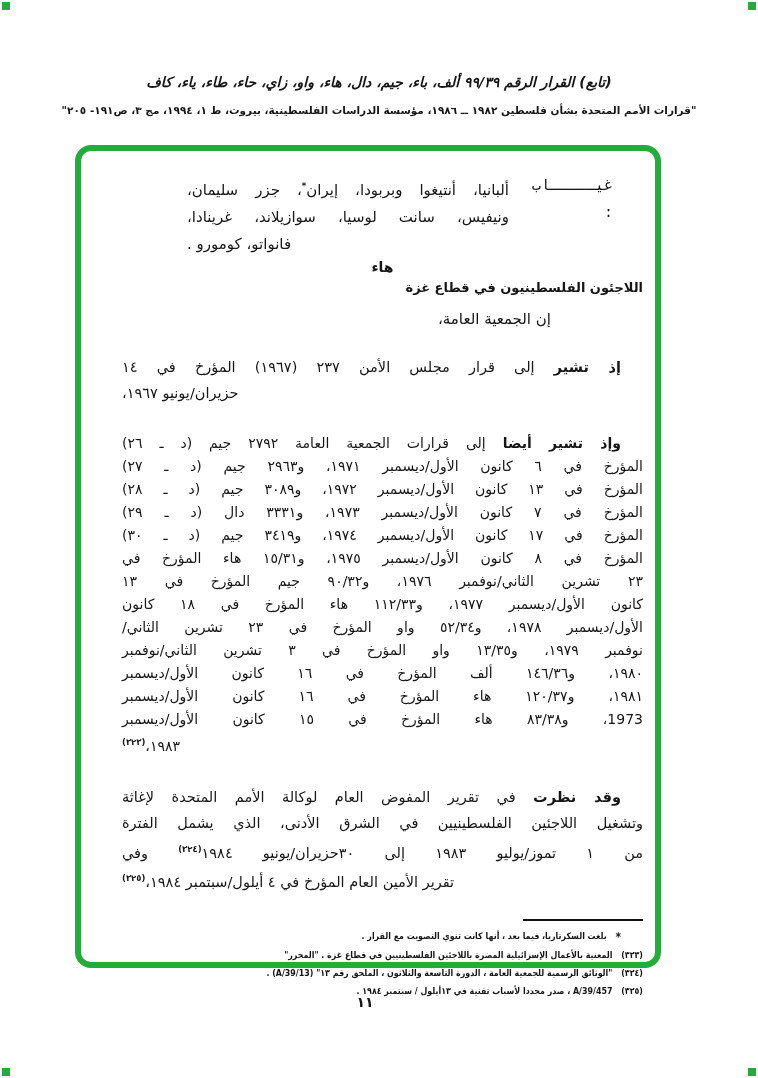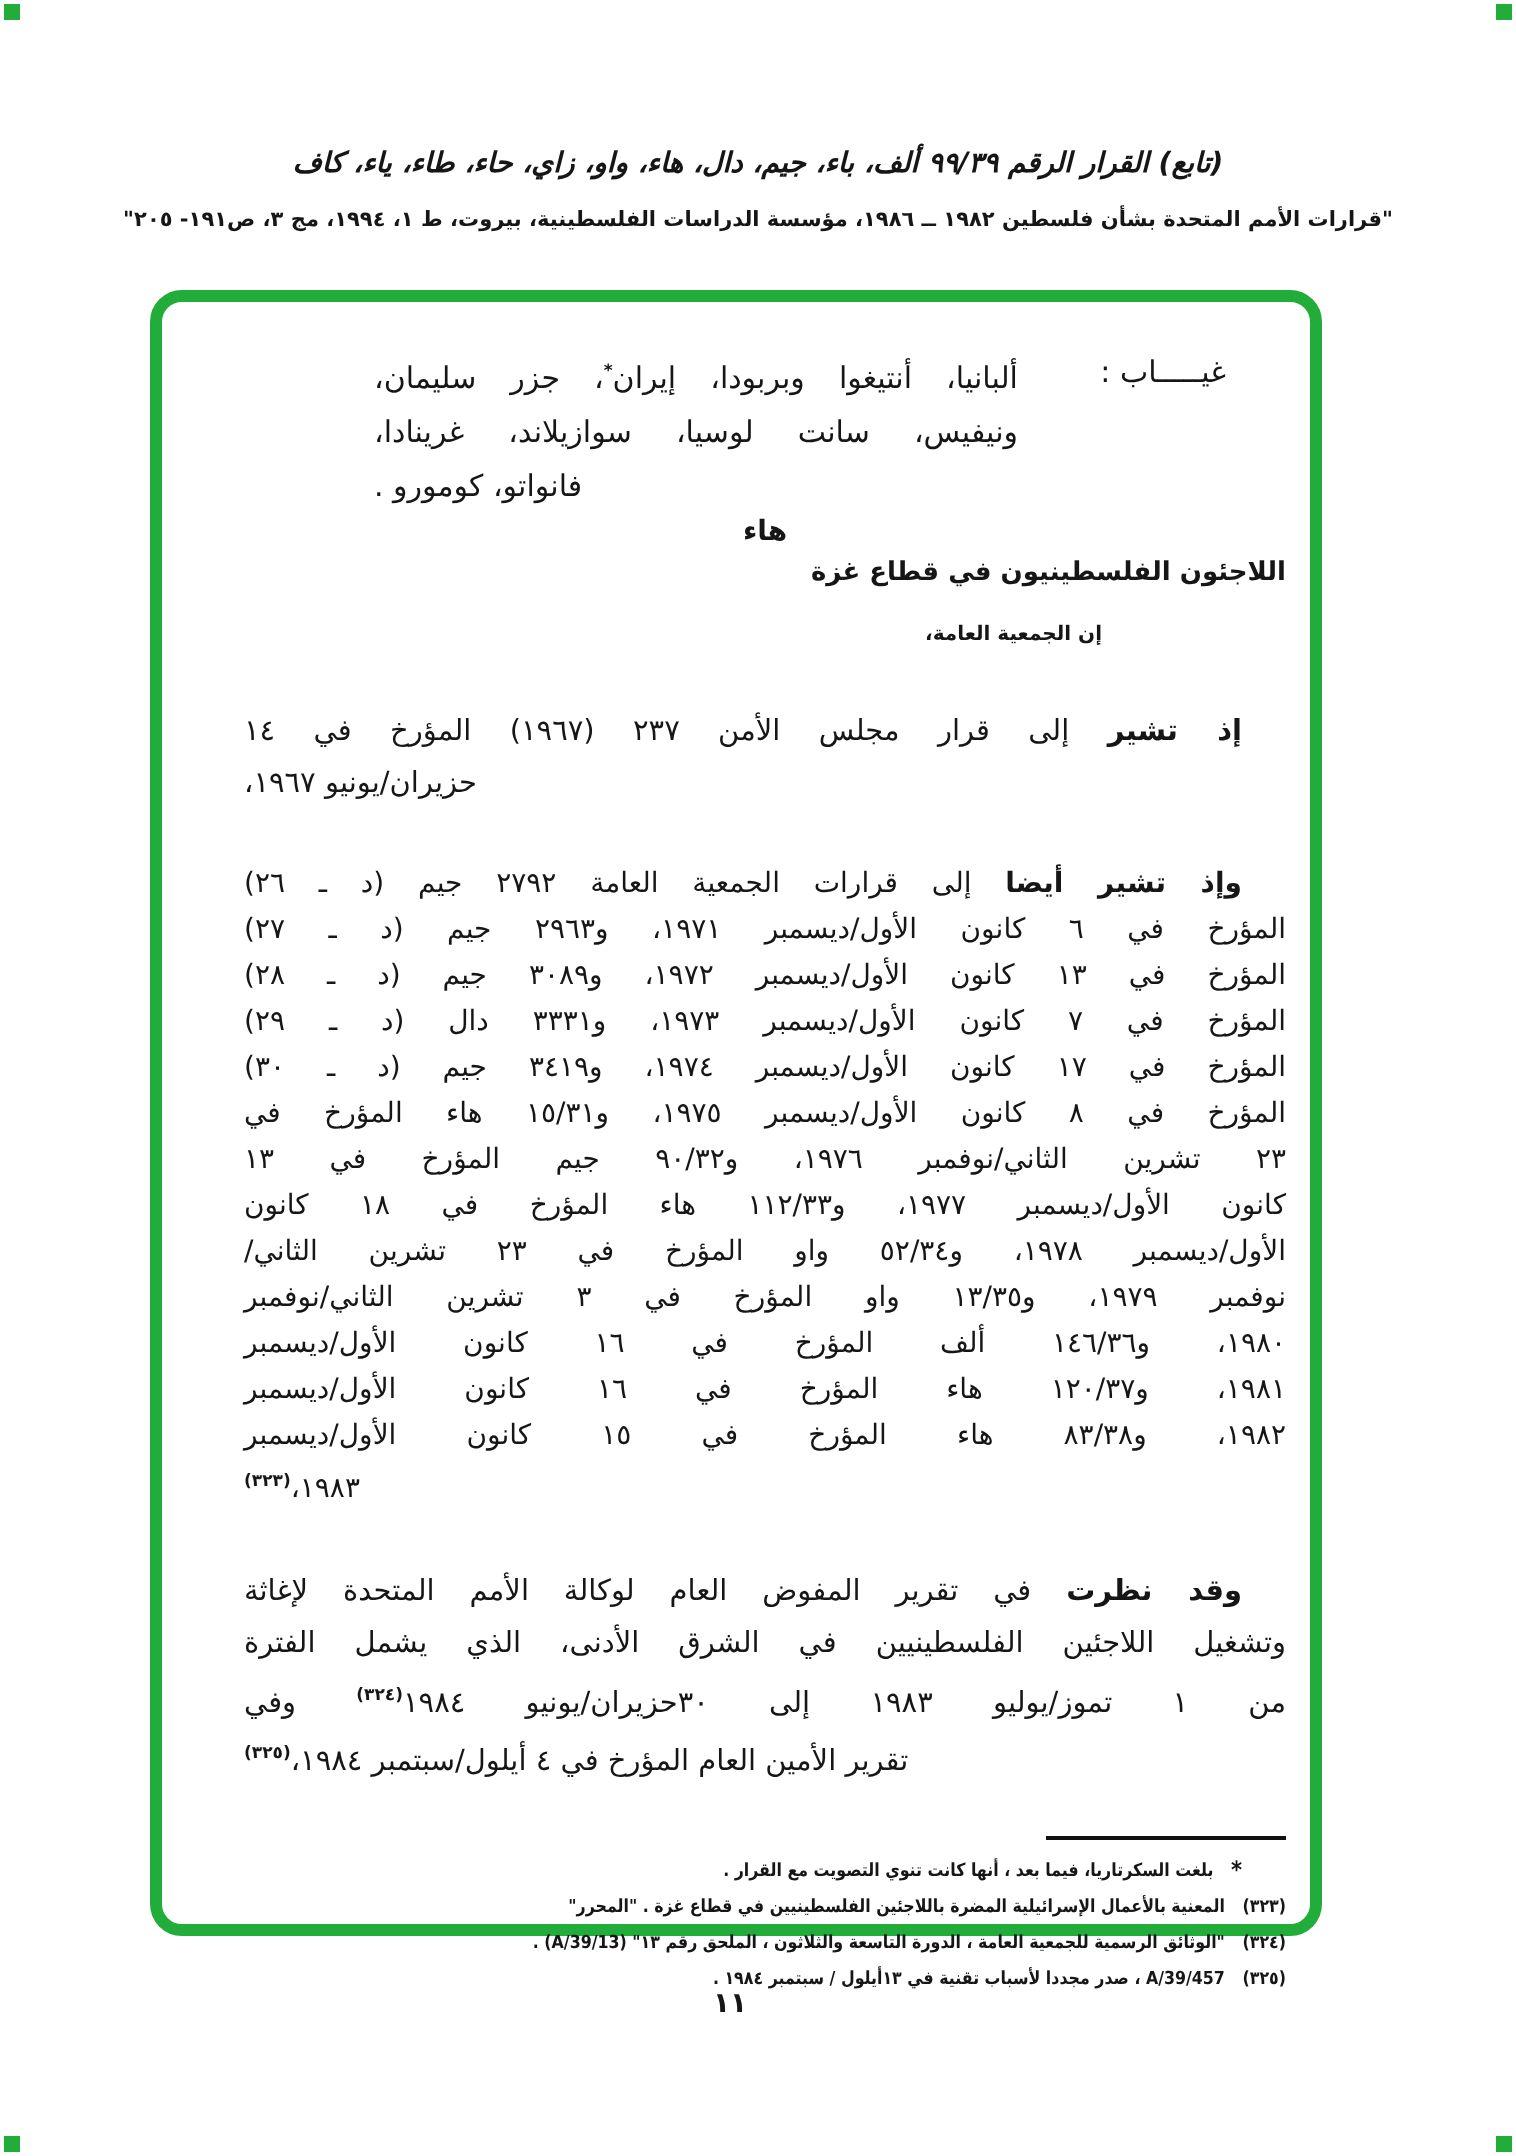--- a/index.html
+++ b/index.html
@@ -8,25 +8,25 @@
     font-family:"DejaVu Sans",sans-serif;color:#161616;overflow:hidden;
   }
   .hdr1{position:absolute;top:74px;left:0;width:758px;text-align:center;
         font-weight:700;font-size:14px;direction:rtl;white-space:nowrap;font-style:italic;}
   .hdr2{position:absolute;top:104px;left:0;width:758px;text-align:center;
         font-weight:700;font-size:10.5px;direction:rtl;white-space:nowrap;}
   .frame{position:absolute;left:75px;top:145px;width:586px;height:823px;
         box-sizing:border-box;border:6px solid #22ad3a;border-radius:16px;
         padding:22px 12px 0 41px;direction:rtl;}
   .absent{display:flex;direction:rtl;margin-right:30px;}
-  .absent-label{font-size:15px;flex:none;width:96px;line-height:27px;font-weight:400;}
+  .absent-label{font-size:15px;flex:none;width:96px;line-height:27px;font-weight:400;font-family:Liberation Mono, monospace;}
   .absent-list{flex:none;width:322px;margin-right:8px;font-size:15px;line-height:27px;}
   .sec-letter{text-align:center;font-weight:700;font-size:14px;line-height:18px;}
   .doc-title{text-align:right;font-weight:700;font-size:13px;line-height:20px;margin-top:2px;}
-  .preamble{font-weight:700;font-size:10px;line-height:18px;margin:12px 92px 0 0;}
+  .preamble{font-weight:400;font-size:15px;line-height:18px;margin:12px 92px 0 0;}
   .para{font-size:14.5px;}
   #para0{margin-top:6px;line-height:26px;}
   #para1{margin-top:0;line-height:23px;font-size:14px;}
   #para2{margin-top:0;line-height:26px;}
   .line.first{text-align:justify;text-align-last:justify;padding-right:22px;margin-top:26px;}
   .line.mid{text-align:justify;text-align-last:justify;}
   .line.last{text-align:left;}
   .b{font-weight:700;}
   sup.fnref{font-size:8.5px;font-weight:700;}
   .fns{margin-top:24px;}
@@ -78,21 +78,21 @@
       <div class="line mid"><span>المؤرخ في ١٣ كانون الأول/ديسمبر ١٩٧٢، و٣٠٨٩ جيم (د ـ ٢٨)</span></div>
       <div class="line mid"><span>المؤرخ في ٧ كانون الأول/ديسمبر ١٩٧٣، و٣٣٣١ دال (د ـ ٢٩)</span></div>
       <div class="line mid"><span>المؤرخ في ١٧ كانون الأول/ديسمبر ١٩٧٤، و٣٤١٩ جيم (د ـ ٣٠)</span></div>
       <div class="line mid"><span>المؤرخ في ٨ كانون الأول/ديسمبر ١٩٧٥، و١٥/٣١ هاء المؤرخ في</span></div>
       <div class="line mid"><span>٢٣ تشرين الثاني/نوفمبر ١٩٧٦، و٩٠/٣٢ جيم المؤرخ في ١٣</span></div>
       <div class="line mid"><span>كانون الأول/ديسمبر ١٩٧٧، و١١٢/٣٣ هاء المؤرخ في ١٨ كانون</span></div>
       <div class="line mid"><span>الأول/ديسمبر ١٩٧٨، و٥٢/٣٤ واو المؤرخ في ٢٣ تشرين الثاني/</span></div>
       <div class="line mid"><span>نوفمبر ١٩٧٩، و١٣/٣٥ واو المؤرخ في ٣ تشرين الثاني/نوفمبر</span></div>
       <div class="line mid"><span>١٩٨٠، و١٤٦/٣٦ ألف المؤرخ في ١٦ كانون الأول/ديسمبر</span></div>
       <div class="line mid"><span>١٩٨١، و١٢٠/٣٧ هاء المؤرخ في ١٦ كانون الأول/ديسمبر</span></div>
-      <div class="line mid"><span>١٩٨٢، و٨٣/٣٨ هاء المؤرخ في ١٥ كانون الأول/ديسمبر</span></div>
+      <div class="line mid"><span>1973، و٨٣/٣٨ هاء المؤرخ في ١٥ كانون الأول/ديسمبر</span></div>
       <div class="line last"><span>١٩٨٣،</span><sup class="fnref">(٣٢٣)</sup></div>
     </div>
   <div class="para" id="para2">
       <div class="line first"><span class="b">وقد نظرت</span><span> في تقرير المفوض العام لوكالة الأمم المتحدة لإغاثة</span></div>
       <div class="line mid"><span>وتشغيل اللاجئين الفلسطينيين في الشرق الأدنى، الذي يشمل الفترة</span></div>
       <div class="line mid"><span>من ١ تموز/يوليو ١٩٨٣ إلى ٣٠حزيران/يونيو ١٩٨٤</span><sup class="fnref">(٣٢٤)</sup><span> وفي</span></div>
       <div class="line last"><span>تقرير الأمين العام المؤرخ في ٤ أيلول/سبتمبر ١٩٨٤،</span><sup class="fnref">(٣٢٥)</sup></div>
     </div>
 
   <div class="fns">

